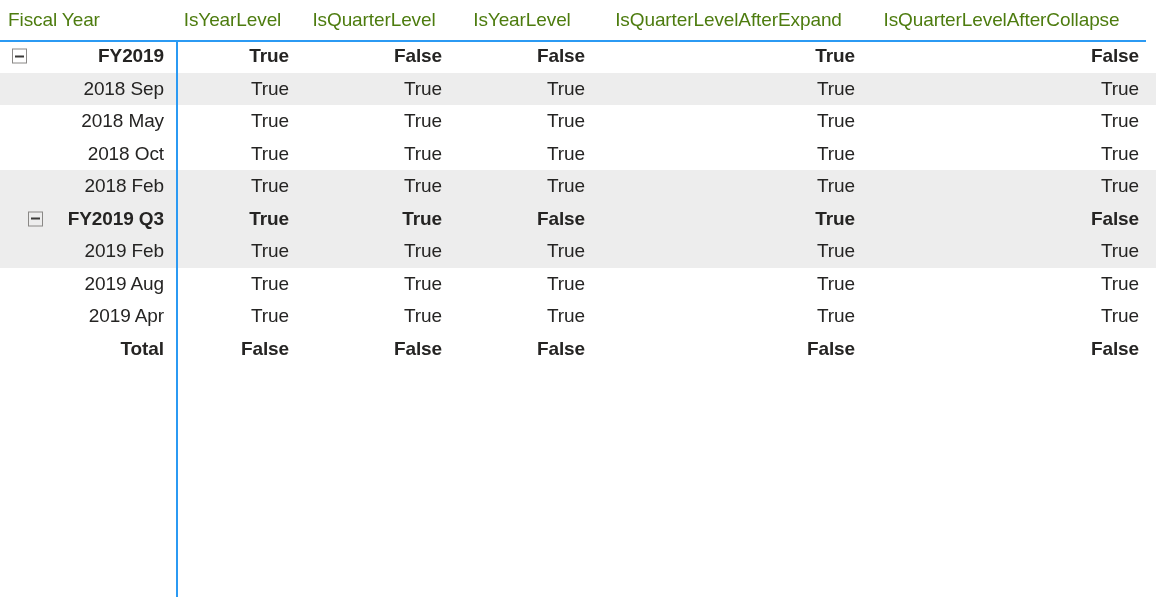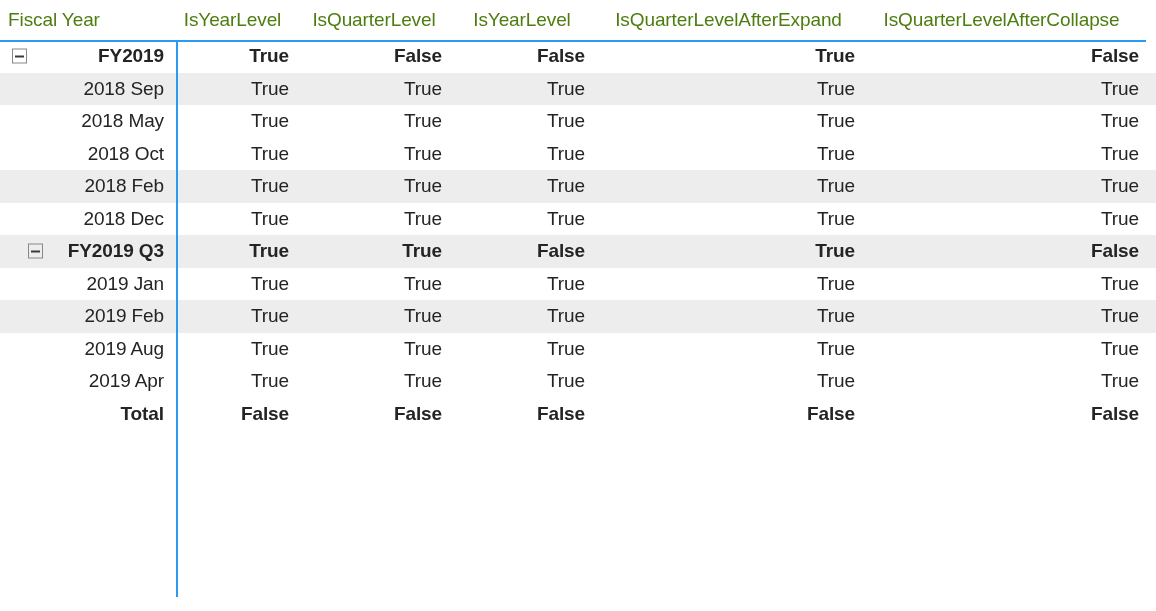--- a/index.html
+++ b/index.html
@@ -197,44 +197,28 @@
           <td class="val">True</td>
         </tr>
         <tr class="lvl-month banded">
           <td class="rowlabel"><span class="labeltext">2018 Feb</span></td>
           <td class="val">True</td>
           <td class="val">True</td>
           <td class="val">True</td>
           <td class="val">True</td>
           <td class="val">True</td>
         </tr>
-        <tr class="lvl-month">
-          <td class="rowlabel"><span class="labeltext">2018 Dec</span></td>
-          <td class="val">True</td>
-          <td class="val">True</td>
-          <td class="val">True</td>
-          <td class="val">True</td>
-          <td class="val">True</td>
-        </tr>
         <tr class="lvl-quarter banded">
           <td class="rowlabel"><span class="toggle lvl1"></span><span class="labeltext">FY2019 Q3</span></td>
           <td class="val">True</td>
           <td class="val">True</td>
           <td class="val">False</td>
           <td class="val">True</td>
           <td class="val">False</td>
         </tr>
-        <tr class="lvl-month">
-          <td class="rowlabel"><span class="labeltext">2019 Jan</span></td>
-          <td class="val">True</td>
-          <td class="val">True</td>
-          <td class="val">True</td>
-          <td class="val">True</td>
-          <td class="val">True</td>
-        </tr>
         <tr class="lvl-month banded">
           <td class="rowlabel"><span class="labeltext">2019 Feb</span></td>
           <td class="val">True</td>
           <td class="val">True</td>
           <td class="val">True</td>
           <td class="val">True</td>
           <td class="val">True</td>
         </tr>
         <tr class="lvl-month">
           <td class="rowlabel"><span class="labeltext">2019 Aug</span></td>

